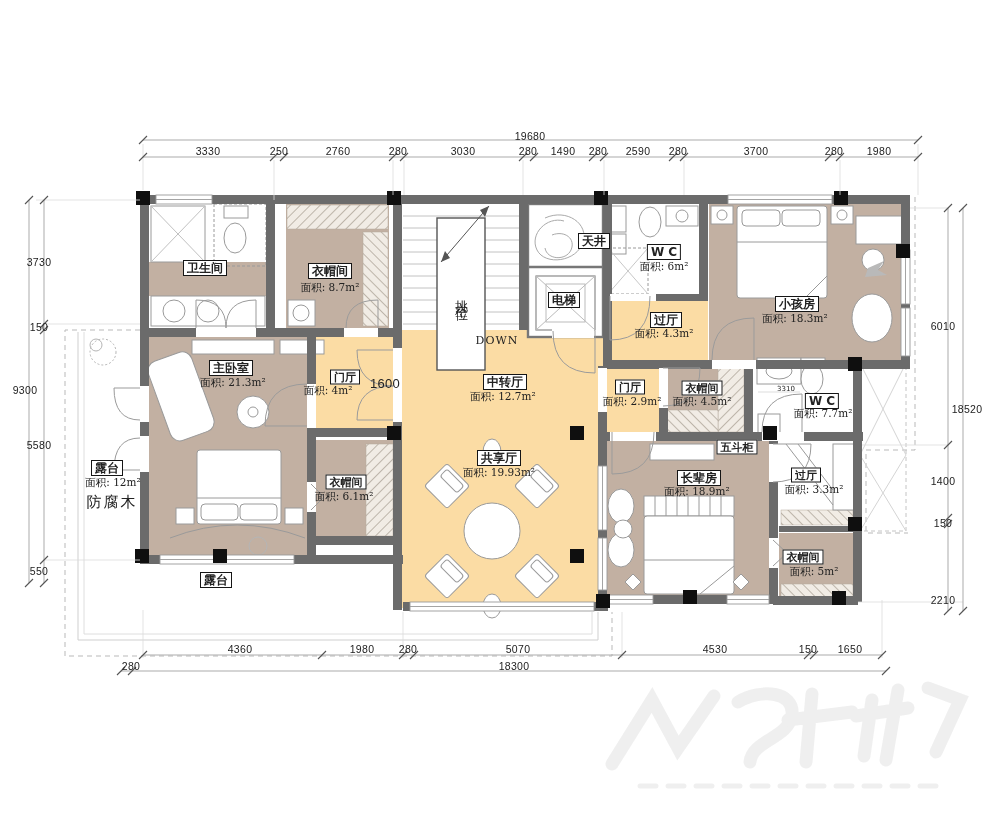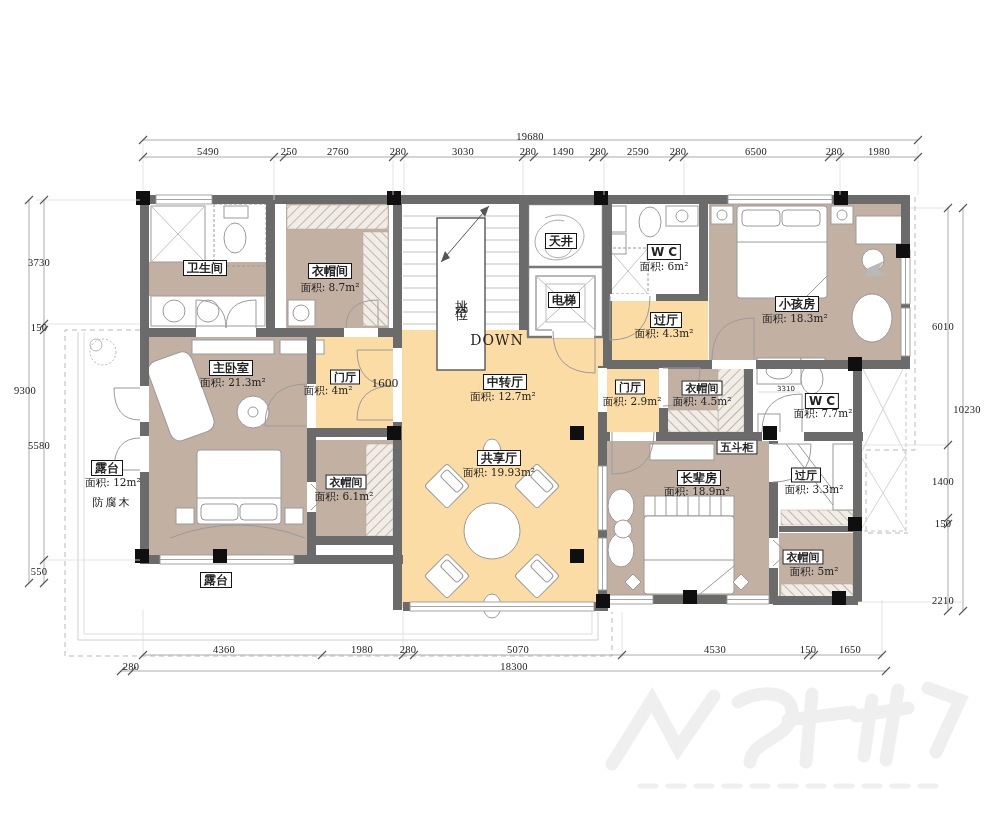--- a/index.html
+++ b/index.html
@@ -4,27 +4,27 @@
 <style>
   html,body{margin:0;padding:0;background:#fff}
   .canvas{position:relative;width:1000px;height:833px;background:#fff;overflow:hidden;
           font-family:"DejaVu Sans",sans-serif}
   .canvas svg{position:absolute;left:0;top:0}
   span.pl{position:absolute;transform:translate(-50%,-50%);white-space:nowrap;color:#222;z-index:5}
   .rname{font-size:12px;font-weight:bold;background:#fff;border:1.5px solid #151515;
          padding:0 3px;line-height:14px;color:#000}
   .rname.sm{font-size:11px;line-height:13px}
   .area{font-size:10.5px;font-family:"DejaVu Serif",serif;color:#1a1a1a}
-  .dim{font-size:10.5px;font-family:Liberation Serif, serif;color:#3c3c3c;letter-spacing:.3px}
+  .dim{font-size:10.5px;font-family:Liberation Sans, sans-serif;color:#3c3c3c;letter-spacing:.3px}
   .v{transform:translate(-50%,-50%) rotate(-90deg)}
   .vt{writing-mode:vertical-rl;text-orientation:upright;font-size:13px;
       font-family:"DejaVu Serif",serif;letter-spacing:4px;color:#111;background:transparent}
-  .down{font-size:14px;font-family:"DejaVu Serif",serif;color:#222;letter-spacing:1px}
+  .down{font-size:11px;font-family:"DejaVu Serif",serif;color:#222;letter-spacing:1px}
   .tiny{font-size:7px;color:#666}
-  .note{font-size:11px;font-family:Liberation Mono, monospace;color:#222;letter-spacing:2px}
+  .note{font-size:15px;font-family:Liberation Mono, monospace;color:#222;letter-spacing:2px}
 </style>
 </head>
 <body>
 
 <div class="canvas">
 
 <svg width="1000" height="833" viewBox="0 0 1000 833">
   <defs>
     <pattern id="hatch" width="7" height="7" patternUnits="userSpaceOnUse" patternTransform="rotate(45)">
       <rect width="7" height="7" fill="#f1ece5"></rect>
@@ -313,65 +313,65 @@
              M139,659 l8,-8 M318,659 l8,-8 M399,659 l8,-8 M410,659 l8,-8 M618,659 l8,-8 M804,659 l8,-8 M810,659 l8,-8 M878,659 l8,-8
              M117,675 l8,-8 M128,675 l8,-8 M882,675 l8,-8
              M40,204 l8,-8 M40,328 l8,-8 M40,334 l8,-8 M40,564 l8,-8 M40,587 l8,-8
              M25,204 l8,-8 M25,587 l8,-8
              M944,212 l8,-8 M944,449 l8,-8 M944,522 l8,-8 M944,528 l8,-8 M944,615 l8,-8
              M959,212 l8,-8 M959,615 l8,-8" stroke="#555" stroke-width="1.1"></path>
   </g>
 </svg>
 
 <span class="pl dim" style="left:530px;top:136px">19680</span>
-<span class="pl dim" style="left:208px;top:151px">5490</span>
-<span class="pl dim" style="left:289px;top:151px">250</span>
+<span class="pl dim" style="left:208px;top:151px">3330</span>
+<span class="pl dim" style="left:279px;top:151px">250</span>
 <span class="pl dim" style="left:338px;top:151px">2760</span>
 <span class="pl dim" style="left:398px;top:151px">280</span>
 <span class="pl dim" style="left:463px;top:151px">3030</span>
 <span class="pl dim" style="left:528px;top:151px">280</span>
 <span class="pl dim" style="left:563px;top:151px">1490</span>
 <span class="pl dim" style="left:598px;top:151px">280</span>
 <span class="pl dim" style="left:638px;top:151px">2590</span>
 <span class="pl dim" style="left:678px;top:151px">280</span>
-<span class="pl dim" style="left:756px;top:151px">6500</span>
+<span class="pl dim" style="left:756px;top:151px">3700</span>
 <span class="pl dim" style="left:834px;top:151px">280</span>
 <span class="pl dim" style="left:879px;top:151px">1980</span>
 
-<span class="pl dim" style="left:224px;top:649px">4360</span>
+<span class="pl dim" style="left:240px;top:649px">4360</span>
 <span class="pl dim" style="left:362px;top:649px">1980</span>
 <span class="pl dim" style="left:408px;top:649px">280</span>
 <span class="pl dim" style="left:518px;top:649px">5070</span>
 <span class="pl dim" style="left:715px;top:649px">4530</span>
 <span class="pl dim" style="left:808px;top:649px">150</span>
 <span class="pl dim" style="left:850px;top:649px">1650</span>
 <span class="pl dim" style="left:131px;top:666px">280</span>
 <span class="pl dim" style="left:514px;top:666px">18300</span>
 
 <span class="pl dim v" style="left:39px;top:262px">3730</span>
 <span class="pl dim v" style="left:39px;top:327px">150</span>
 <span class="pl dim v" style="left:39px;top:445px">5580</span>
 <span class="pl dim v" style="left:39px;top:571px">550</span>
 <span class="pl dim v" style="left:25px;top:390px">9300</span>
 
 <span class="pl dim v" style="left:943px;top:326px">6010</span>
 <span class="pl dim v" style="left:943px;top:481px">1400</span>
 <span class="pl dim v" style="left:943px;top:523px">150</span>
 <span class="pl dim v" style="left:943px;top:600px">2210</span>
-<span class="pl dim v" style="left:967px;top:409px">10230</span>
+<span class="pl dim v" style="left:967px;top:409px">18520</span>
 
 <span class="pl rname" style="left:205px;top:268px">卫生间</span>
 
 <span class="pl rname" style="left:330px;top:271px">衣帽间</span>
 <span class="pl area" style="left:330px;top:288px">面积: 8.7m²</span>
 
 <span class="pl vt" style="left:461px;top:296px">挑空位</span>
 <span class="pl down" style="left:497px;top:340px">DOWN</span>
 
-<span class="pl rname" style="left:561px;top:241px">天井</span>
+<span class="pl rname" style="left:594px;top:241px">天井</span>
 <span class="pl rname" style="left:564px;top:300px">电梯</span>
 
 <span class="pl rname" style="left:664px;top:252px">W C</span>
 <span class="pl area" style="left:664px;top:267px">面积: 6m²</span>
 
 <span class="pl rname" style="left:666px;top:320px">过厅</span>
 <span class="pl area" style="left:664px;top:334px">面积: 4.3m²</span>
 
 <span class="pl rname" style="left:797px;top:304px">小孩房</span>
 <span class="pl area" style="left:795px;top:319px">面积: 18.3m²</span>

